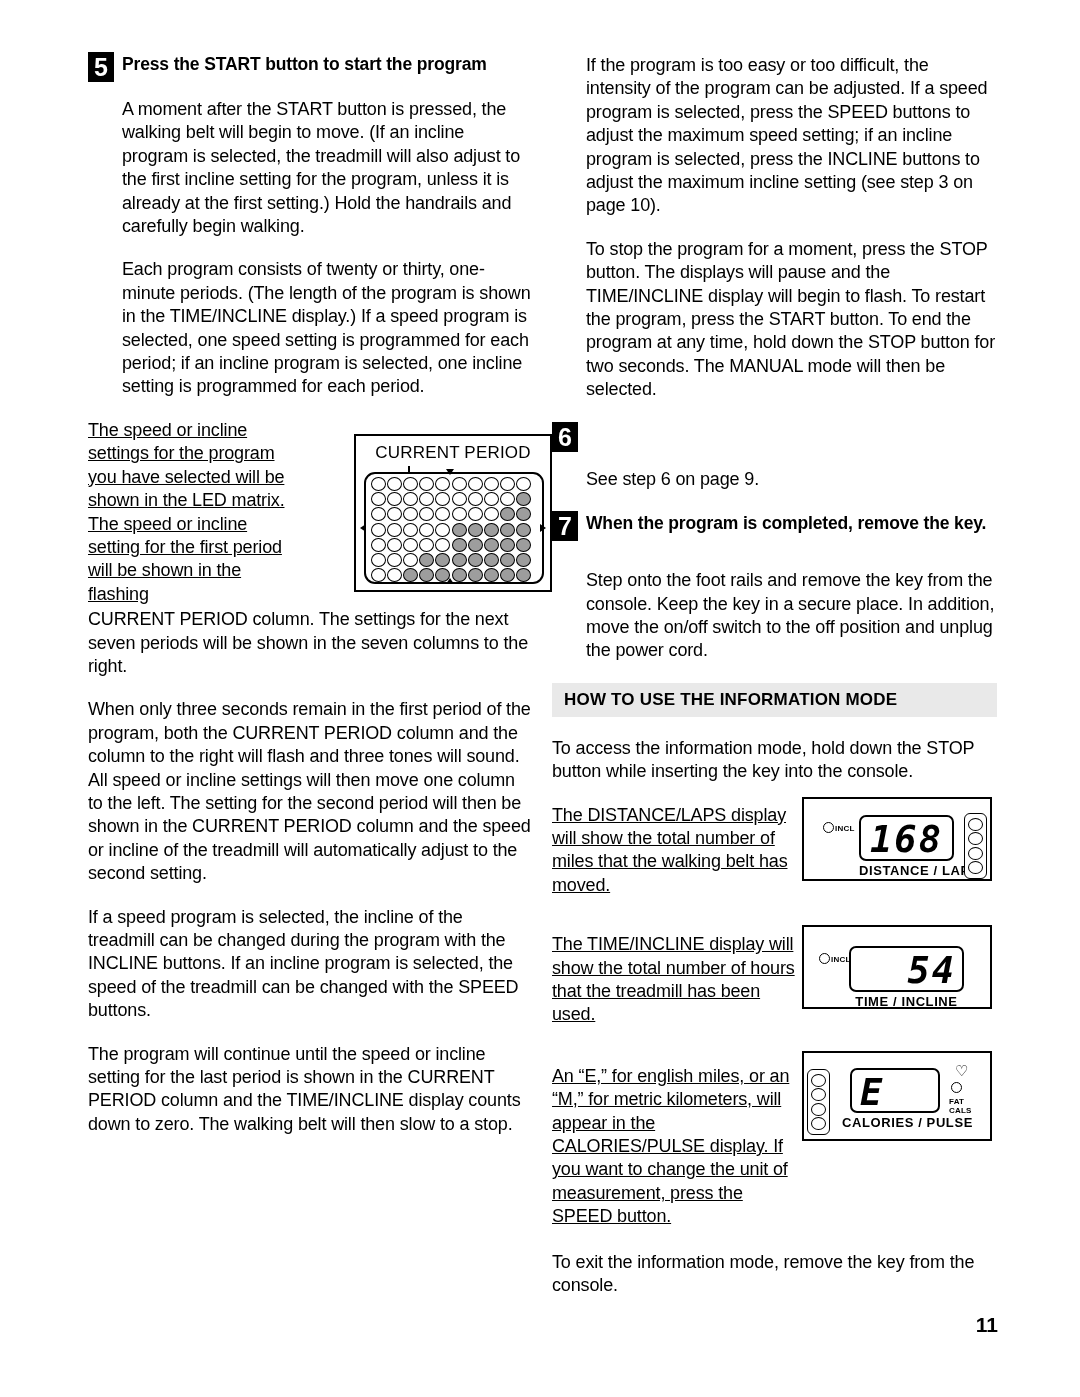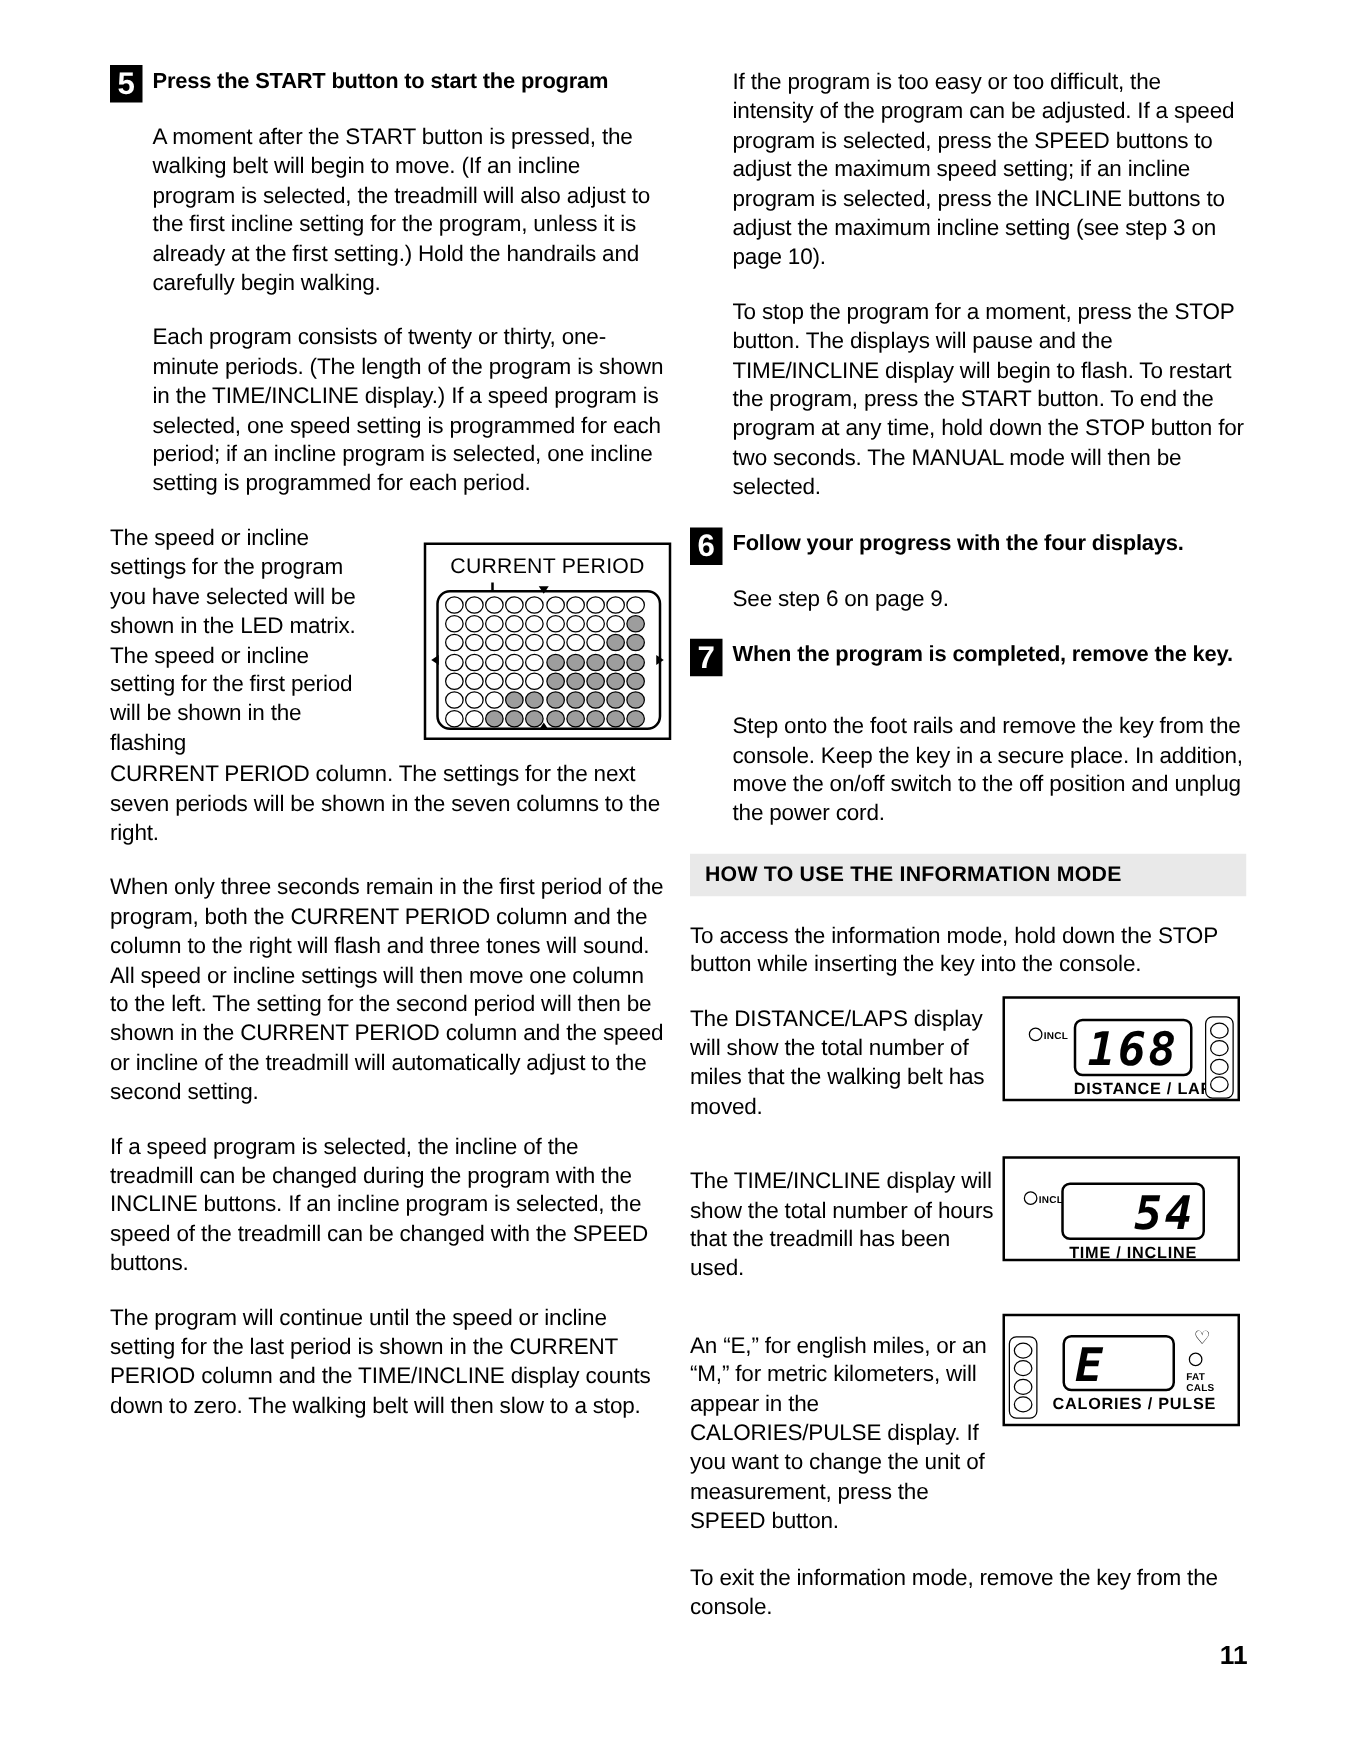--- a/index.html
+++ b/index.html
@@ -42,37 +42,37 @@
   p.body {
     font-size:18px;
     line-height:23.4px;
     margin:0 0 20px 0;
     letter-spacing:-0.15px;
   }
   p.body.indent { margin-left:34px; }
   p.tight { margin-bottom:0; }
 
   
-  .wrap-left { width:205px; }
+  .wrap-left { width:205px;text-decoration:underline; }
 
   
   .sectionbar {
     background:#e9e9e9;
     font-weight:bold;
     font-size:17px;
     letter-spacing:0.2px;
     padding:7px 0 7px 12px;
     margin:14px 0 20px 0;
     width:445px;
   }
 
   
   .cp-figure {
     position:absolute;
-    left:339px; top:434px;
+    left:354px; top:434px;
     width:198px; height:158px;
     border:2px solid #000;
     background:#fff;
   }
   .cp-label {
     text-align:center;
     font-size:17px;
     letter-spacing:0.2px;
     padding-top:7px;
   }
@@ -297,21 +297,20 @@
     <div class="cp-nub nub-r"></div>
   </div>
 
   <div class="col col-right">
 
     <p class="body indent" style="margin-top:2px;">If the program is too easy or too difficult, the intensity of the program can be adjusted. If a speed program is selected, press the SPEED buttons to adjust the maximum speed setting; if an incline program is selected, press the INCLINE buttons to adjust the maximum incline setting (see step 3 on page 10).</p>
     <p class="body indent">To stop the program for a moment, press the STOP button. The displays will pause and the TIME/INCLINE display will begin to flash. To restart the program, press the START button. To end the program at any time, hold down the STOP button for two seconds. The MANUAL mode will then be selected.</p>
 
     <div class="step">
       <div class="step-num">6</div>
-      <div class="step-title">Follow your progress with the four displays.</div>
     </div>
     <p class="body indent" style="margin-top:16px;">See step 6 on page 9.</p>
 
     <div class="step">
       <div class="step-num">7</div>
       <div class="step-title">When the program is completed, remove the key.</div>
     </div>
     <p class="body indent" style="margin-top:28px;">Step onto the foot rails and remove the key from the console. Keep the key in a secure place. In addition, move the on/off switch to the off position and unplug the power cord.</p>
 
     <div class="sectionbar">HOW TO USE THE INFORMATION MODE</div>

